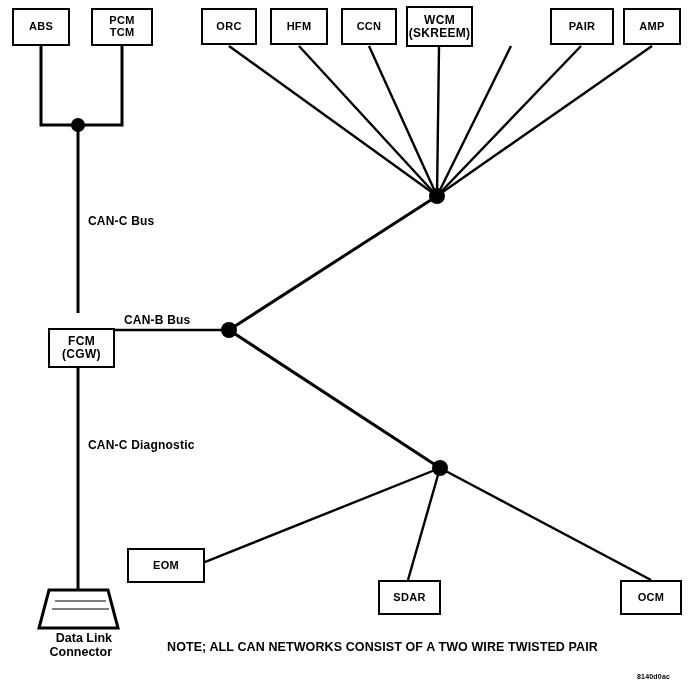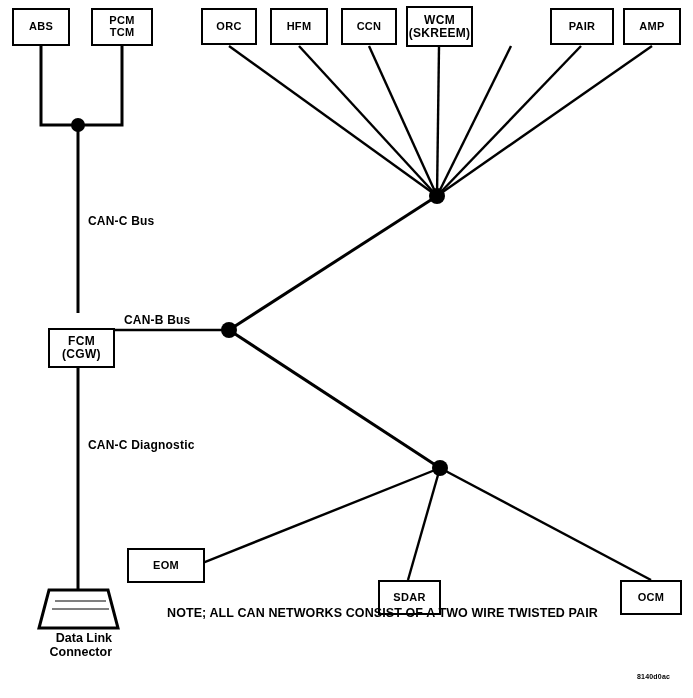--- a/index.html
+++ b/index.html
@@ -165,17 +165,17 @@
 
   <div class="bus-label" style="left:88px; top:214px;">CAN-C Bus</div>
 
   <div class="bus-label" style="left:124px; top:313px;">CAN-B Bus</div>
 
   <div class="bus-label" style="left:88px; top:438px;">CAN-C Diagnostic</div>
 
   <div class="dlc-label" style="left:12px; top:631px; width:100px;text-align:right;">Data Link
 Connector</div>
 
-  <div class="note-text" style="left:127px; top:606px;padding-left:40px;">NOTE; ALL CAN NETWORKS CONSIST OF A TWO WIRE TWISTED PAIR</div>
+  <div class="note-text" style="left:127px; top:640px;padding-left:40px;">NOTE; ALL CAN NETWORKS CONSIST OF A TWO WIRE TWISTED PAIR</div>
 
   <div class="corner-code" style="left:637px; top:673px;">8140d0ac</div>
 
 </div>
 
 </body></html>

